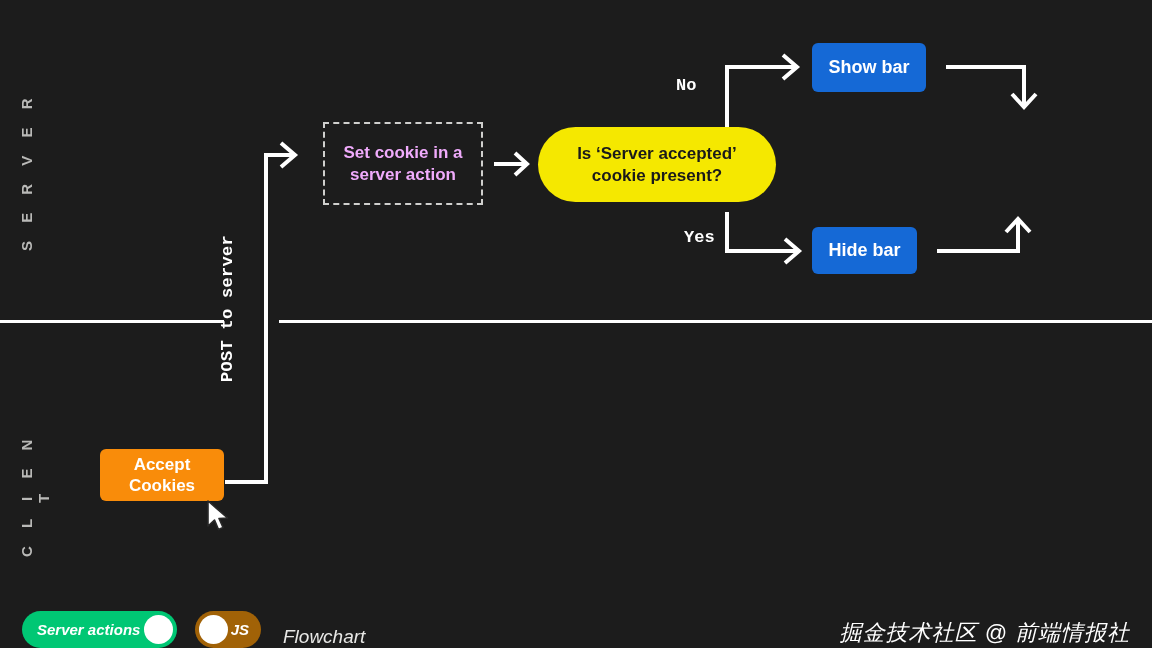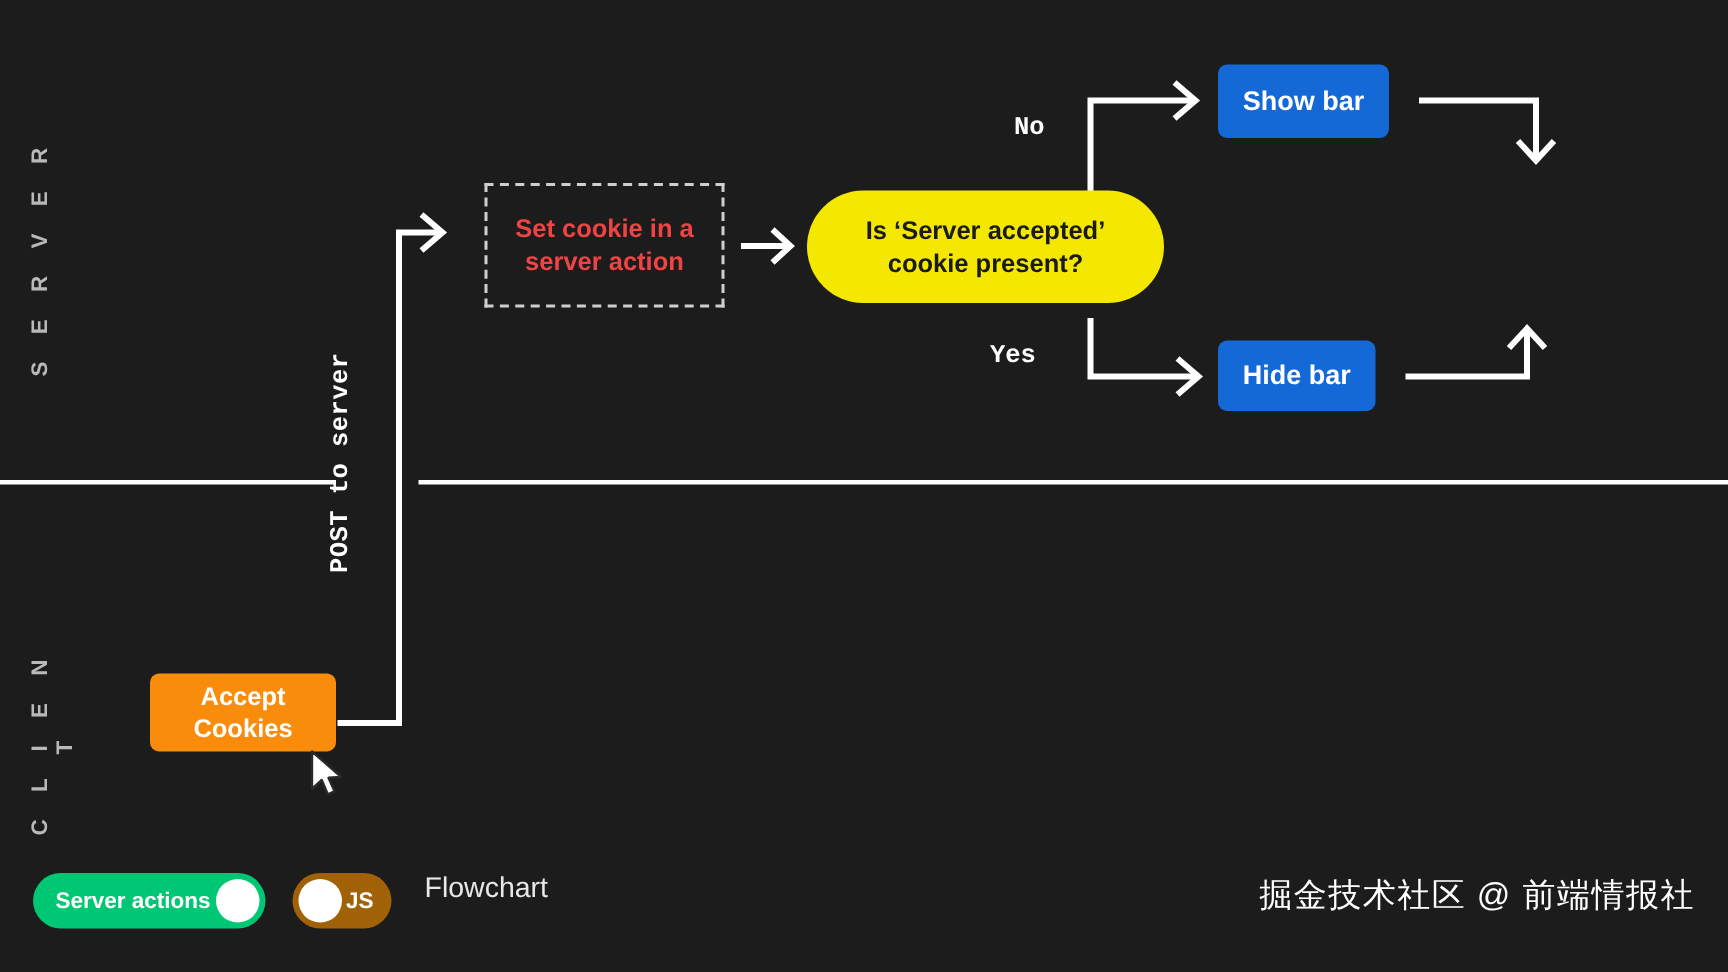--- a/index.html
+++ b/index.html
@@ -43,21 +43,21 @@
   .node {
     position: absolute;
     display: flex;
     align-items: center;
     justify-content: center;
     text-align: center;
     line-height: 1.25;
   }
   .node-dashed {
     border: 2px dashed #cfcfcd;
-    color: #ef4444;
+    color: #f0abfc;
     font-size: 17px;
     font-weight: 700;
   }
   #node-set-cookie { left: 323px; top: 122px; width: 160px; height: 83px; padding: 0 12px; }
   #node-response   { left: 941px; top: 133px; width: 166px; height: 54px; font-weight: 700; }
 
   #node-decision {
     left: 538px; top: 127px; width: 238px; height: 75px;
     background: #f5e800;
     color: #1a1a1a;
@@ -88,42 +88,43 @@
 
   
   .edge-label {
     position: absolute;
     color: #ffffff;
     font-size: 17px;
     font-weight: 700;
     font-family: Liberation Mono, monospace;
   }
   #label-no  { left: 676px; top: 76px; }
-  #label-yes { left: 660px; top: 228px; }
+  #label-yes { left: 684px; top: 228px; }
   #label-post {
     left: 218px; top: 235px;
     writing-mode: vertical-rl;
     transform: rotate(180deg);
     letter-spacing: 0.3px;
   }
 
   
   #wires { position: absolute; left: 0; top: 0; width: 1152px; height: 648px; }
 
   
   #cursor { position: absolute; left: 206px; top: 500px; }
 
   
   #bottom-bar {
     position: absolute;
     left: 0; bottom: 0;
     width: 1152px; height: 66px;
     display: flex;
-    align-items: flex-start;
+    align-items: flex-end;
     padding: 0 22px;
+    font-style: italic;
   }
   .toggle {
     position: relative;
     display: flex;
     align-items: center;
     border-radius: 20px;
     height: 37px;
   }
   #toggle-server-actions {
     background: #00c774;

